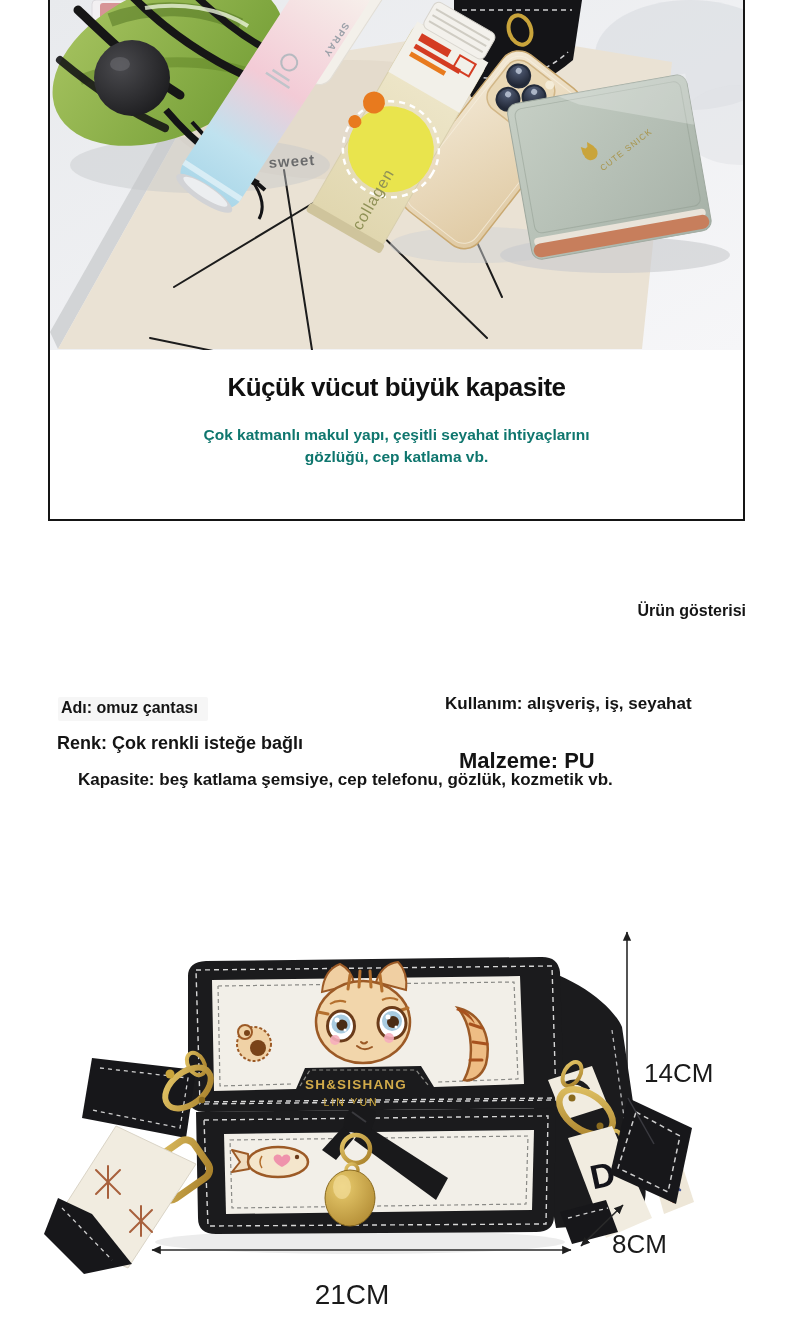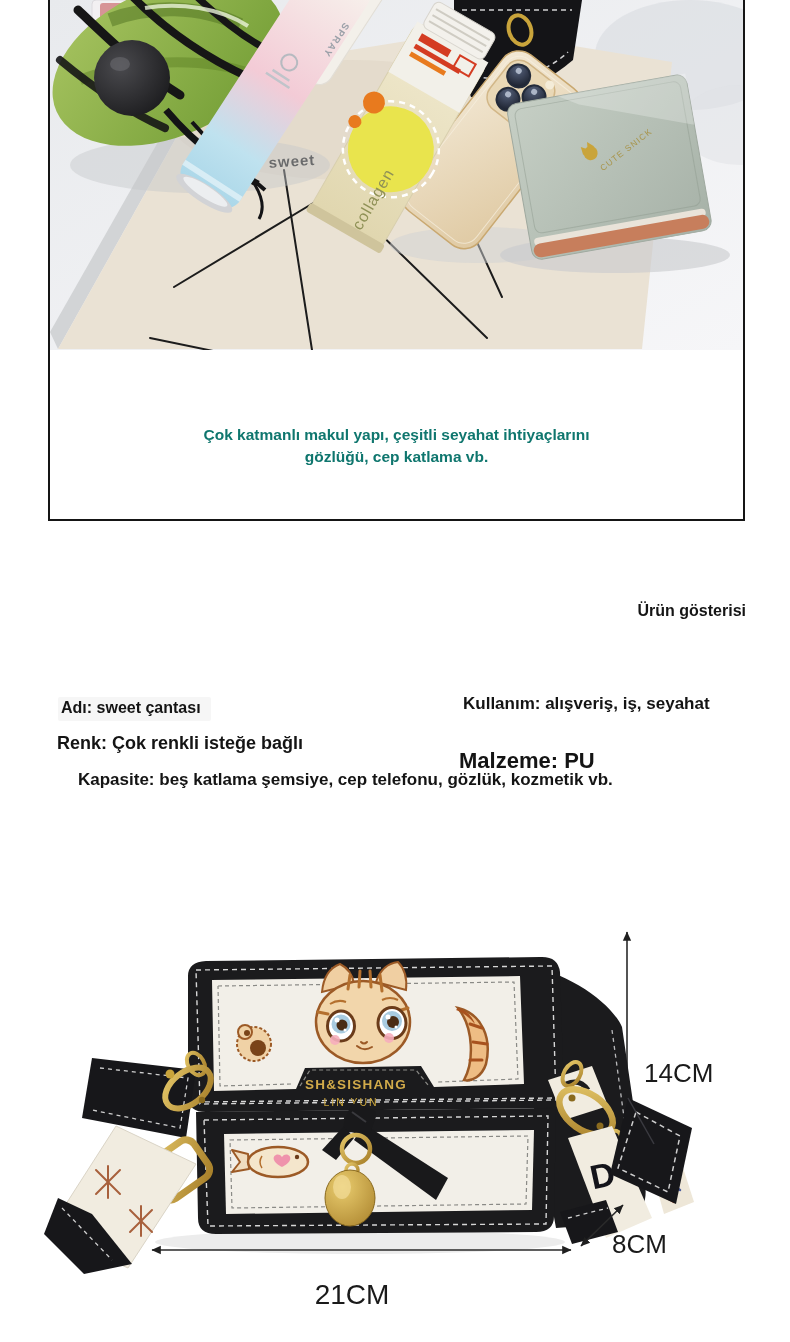--- a/index.html
+++ b/index.html
@@ -10,21 +10,21 @@
               border:2px solid #151515;border-top:none;box-sizing:border-box;background:#ffffff;}
   .hero-photo{position:absolute;left:0;top:0;width:693px;height:350px;overflow:hidden;}
   .hero-title{position:absolute;left:0;top:372px;width:100%;text-align:center;
               font-size:26px;font-weight:700;letter-spacing:-0.5px;color:#101010;white-space:nowrap;}
   .hero-desc{position:absolute;left:0;top:424px;width:100%;text-align:center;
              font-size:15.5px;font-weight:700;line-height:21.5px;color:#0f766e;}
   .section-heading{position:absolute;left:0;top:602px;width:746px;text-align:right;
                    font-size:16px;font-weight:700;color:#151515;}
   .spec{position:absolute;font-weight:700;color:#141414;white-space:nowrap;}
   .spec-name{left:58px;top:697px;font-size:16px;background:#f6f6f6;padding:2px 10px 4px 3px;border-radius:2px;}
-  .spec-usage{left:463px;top:694px;font-size:17px;text-align:center;}
+  .spec-usage{left:445px;top:694px;font-size:17px;text-align:center;}
   .spec-color{left:57px;top:733px;font-size:18px;}
   .spec-material{left:459px;top:748px;font-size:22px;}
   .spec-capacity{left:60px;top:770px;font-size:17px;margin-left:18px;}
   .product-photo{position:absolute;left:0;top:912px;width:790px;height:430px;}
 </style>
 </head>
 <body>
 
 <div class="page">
 
@@ -178,29 +178,30 @@
           <g transform="translate(543,150) rotate(-28)">
             <circle cx="0" cy="0" r="7" fill="#c9a43b"></circle>
             <polygon points="-7,-3 -4,-11 0,-5" fill="#c9a43b"></polygon>
             <polygon points="7,-3 4,-11 0,-5" fill="#c9a43b"></polygon>
           </g>
           <text transform="translate(552,170) rotate(-28)" font-size="8.5" fill="#a8944a" letter-spacing="1.2">CUTE SNICK</text>
         </g>
       </svg>
     </div>
 
+    <div class="hero-title">Küçük vücut büyük kapasite</div>
     <div class="hero-desc">
       <div>Çok katmanlı makul yapı, çeşitli seyahat ihtiyaçlarını</div>
       <div>gözlüğü, cep katlama vb.</div>
     </div>
   </div>
 
   <div class="section-heading">Ürün gösterisi</div>
 
-  <div class="spec spec-name">Adı: sweet çantası</div>
+  <div class="spec spec-name">Adı: omuz çantası</div>
   <div class="spec spec-usage">Kullanım: alışveriş, iş, seyahat</div>
   <div class="spec spec-color">Renk: Çok renkli isteğe bağlı</div>
   <div class="spec spec-material">Malzeme: PU</div>
   <div class="spec spec-capacity">Kapasite: beş katlama şemsiye, cep telefonu, gözlük, kozmetik vb.</div>
 
   <div class="product-photo">
     <svg viewBox="0 0 790 430" width="790" height="430">
       <defs>
         <linearGradient id="goldLin" x1="0" y1="0" x2="1" y2="1">
           <stop offset="0" stop-color="#e3c567"></stop>

